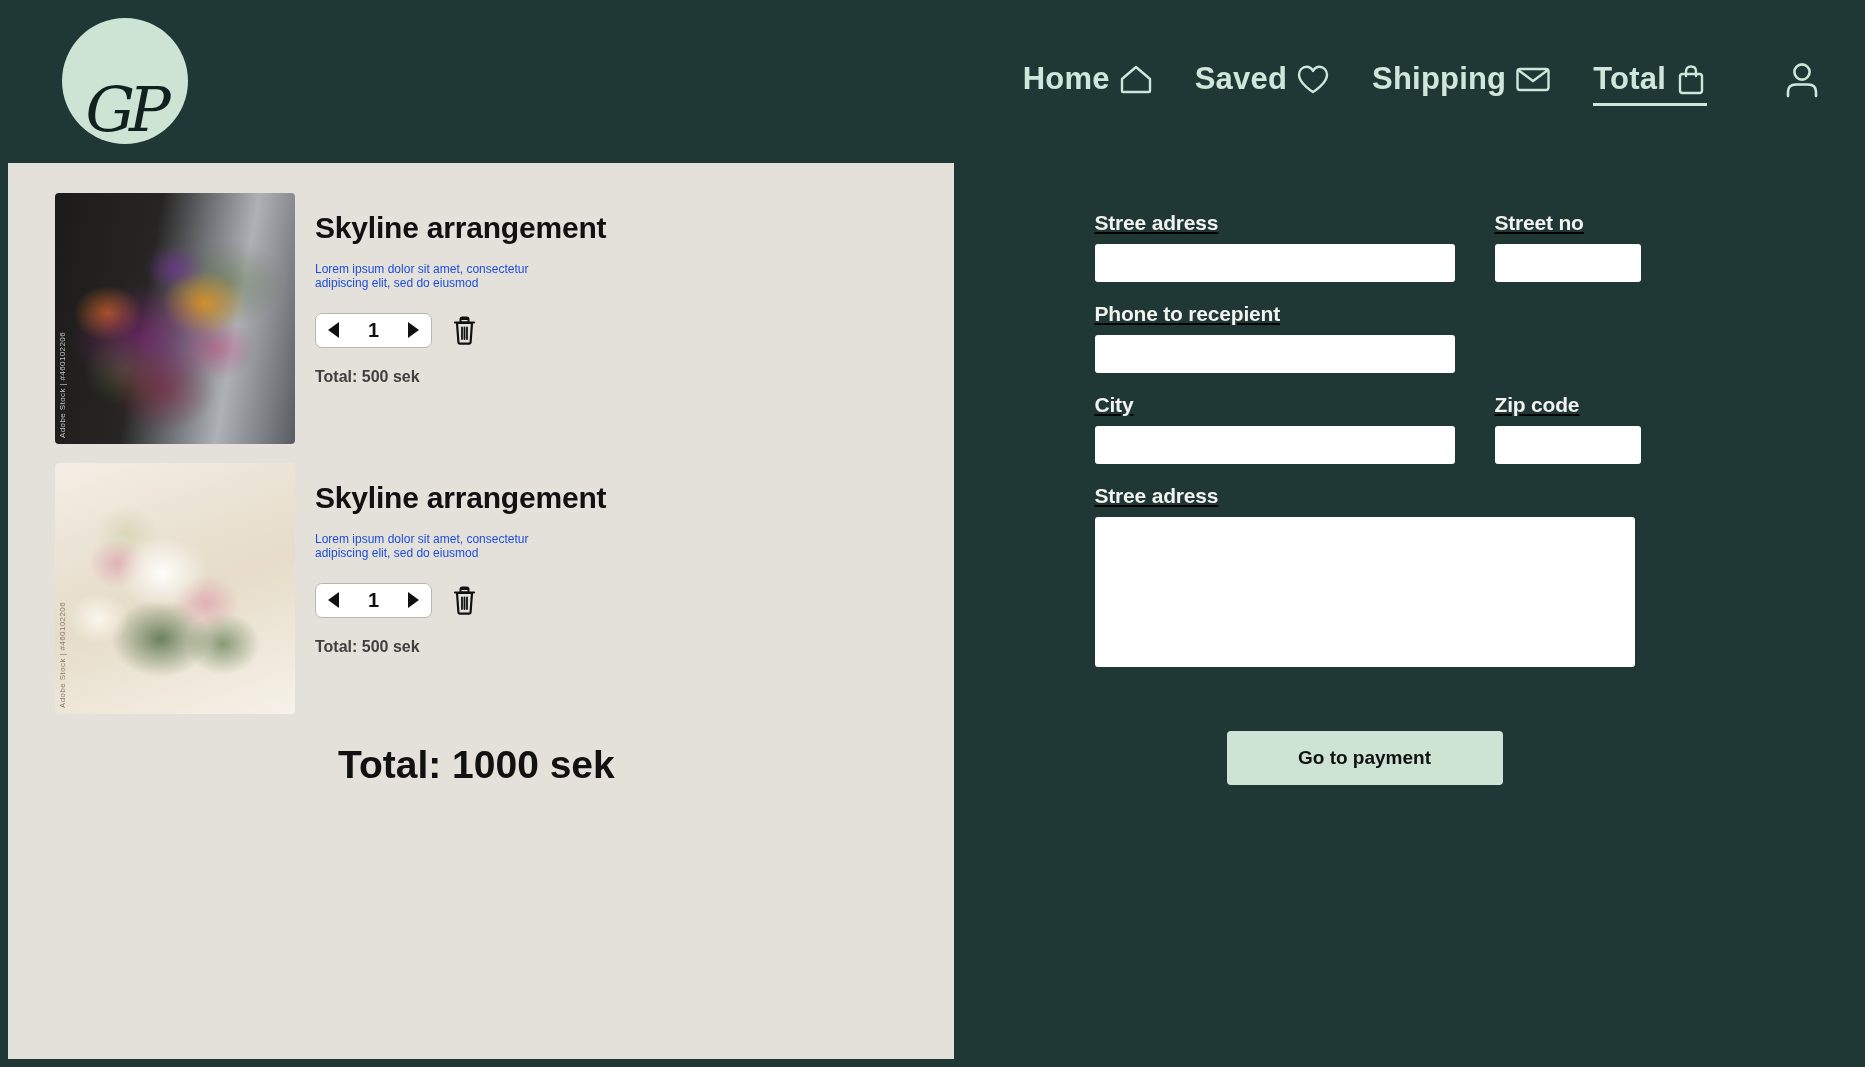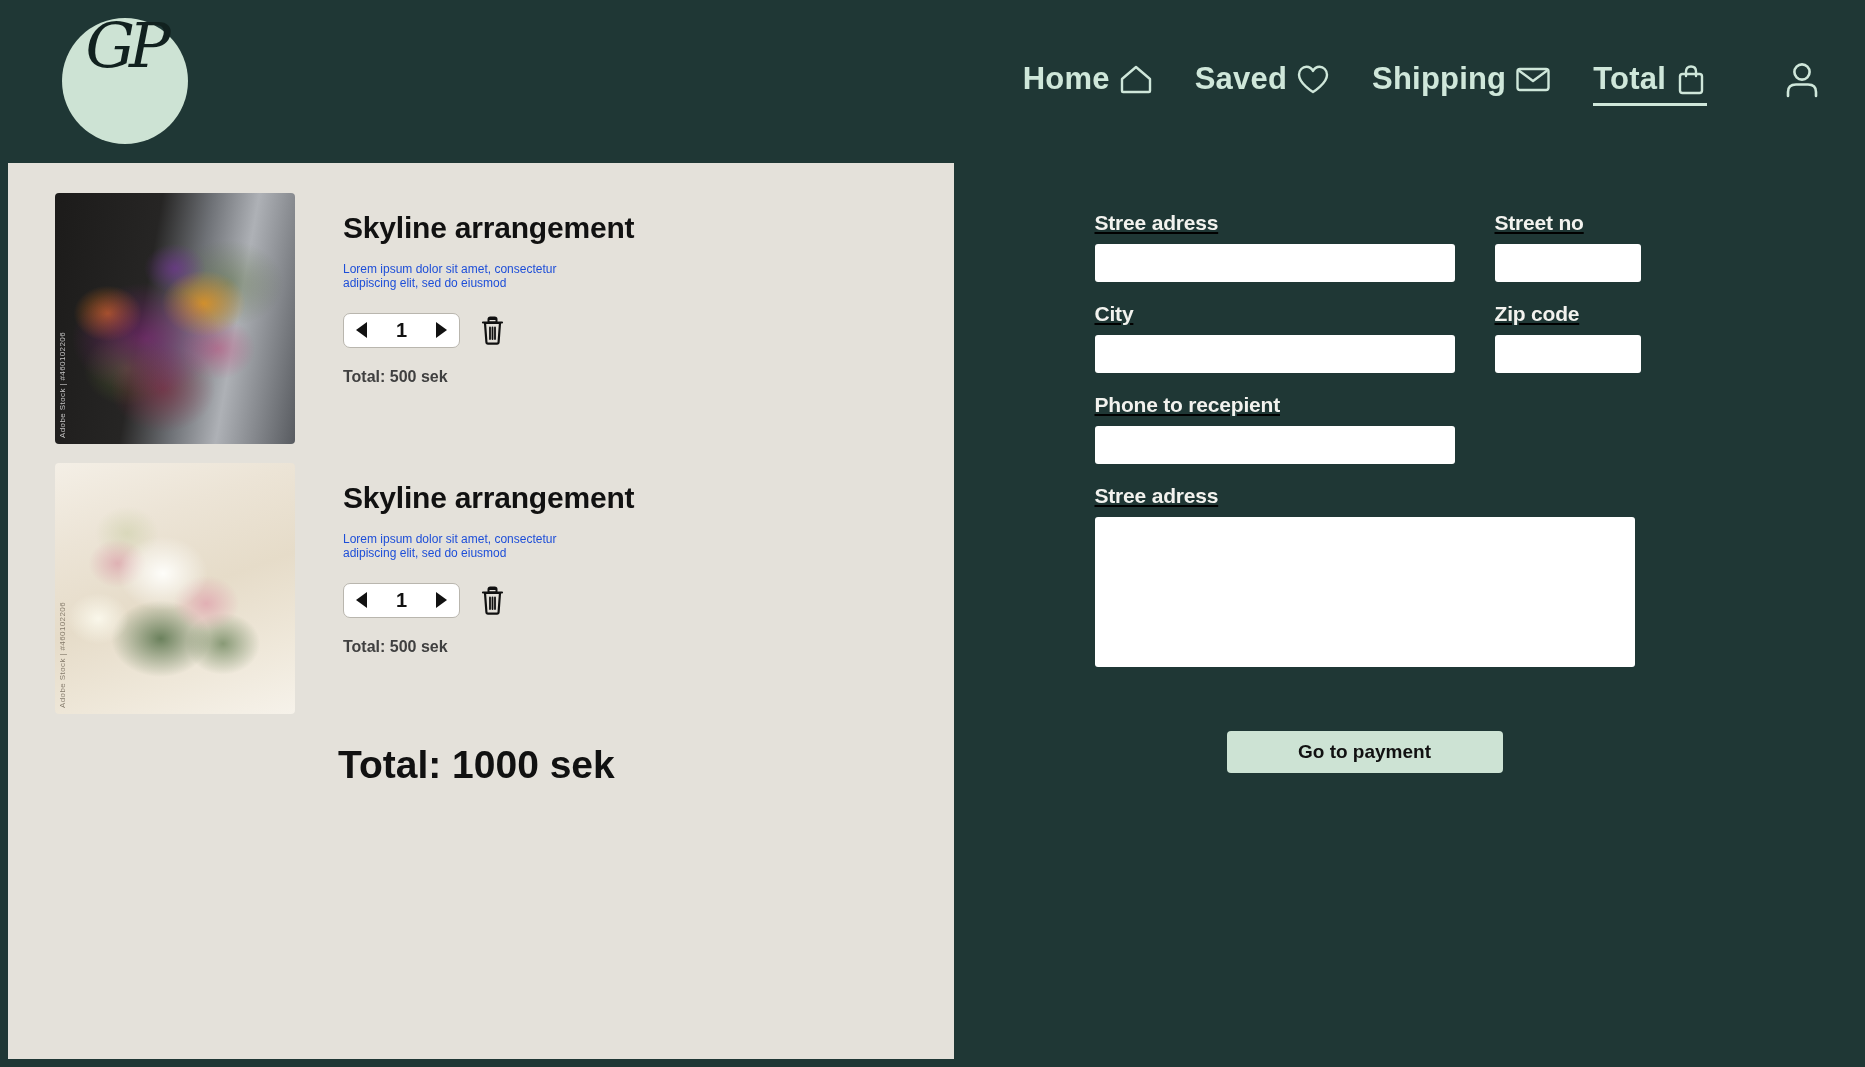--- a/index.html
+++ b/index.html
@@ -29,21 +29,21 @@
 
   .logo-circle {
     position: absolute;
     left: 62px;
     top: 18px;
     width: 126px;
     height: 126px;
     border-radius: 50%;
     background: #cde3d4;
     display: flex;
-    align-items: flex-start;
+    align-items: flex-end;
     justify-content: center;
   }
   .logo-mono {
     font-family: "DejaVu Serif", serif;
     font-style: italic;
     font-size: 62px;
     color: #11211f;
     letter-spacing: -6px;
     line-height: 1;
     transform: translateY(-3px);
@@ -95,21 +95,21 @@
     left: 8px;
     top: 163px;
     width: 946px;
     height: 896px;
     background: #e4e1da;
   }
 
   .cart-item {
     position: absolute;
     display: flex;
-    gap: 48px;
+    gap: 20px;
   }
   .cart-item.item-0 { left: 47px; top: 30px; }
   .cart-item.item-1 { left: 47px; top: 300px; }
 
   .product-thumb {
     width: 240px;
     height: 251px;
     border-radius: 4px;
     position: relative;
     overflow: hidden;
@@ -296,21 +296,21 @@
     display: flex;
     justify-content: center;
     padding-right: 90px;
   }
   .pay-btn {
     background: #cde3d4;
     color: #111;
     border: none;
     border-radius: 4px;
     width: 276px;
-    height: 42px;
+    height: 54px;
     font-size: 19px;
     font-weight: bold;
     font-family: "Liberation Sans", sans-serif;
     cursor: pointer;
   }
 </style>
 </head>
 <body>
 
 <div class="header">
@@ -438,33 +438,33 @@
         <label class="field-label">Stree adress</label>
         <input class="field-input" type="text" value="" style="">
       </div>
       <div class="col-narrow">
         <label class="field-label">Street no</label>
         <input class="field-input" type="text" value="" style="">
       </div>
     </div>
 
     <div class="form-row">
+      <div class="col-phone">
+        <label class="field-label">Phone to recepient</label>
+        <input class="field-input" type="text" value="" style="">
+      </div>
+    </div>
+
+    <div class="form-row">
       <div class="col-wide">
         <label class="field-label">City</label>
         <input class="field-input" type="text" value="" style="">
       </div>
       <div class="col-narrow">
         <label class="field-label">Zip code</label>
-        <input class="field-input" type="text" value="" style="">
-      </div>
-    </div>
-
-    <div class="form-row">
-      <div class="col-phone">
-        <label class="field-label">Phone to recepient</label>
         <input class="field-input" type="text" value="" style="">
       </div>
     </div>
 
     <div class="form-row">
       <div>
         <label class="field-label">Stree adress</label>
         <textarea class="field-textarea" value="" style=""></textarea>
       </div>
     </div>

